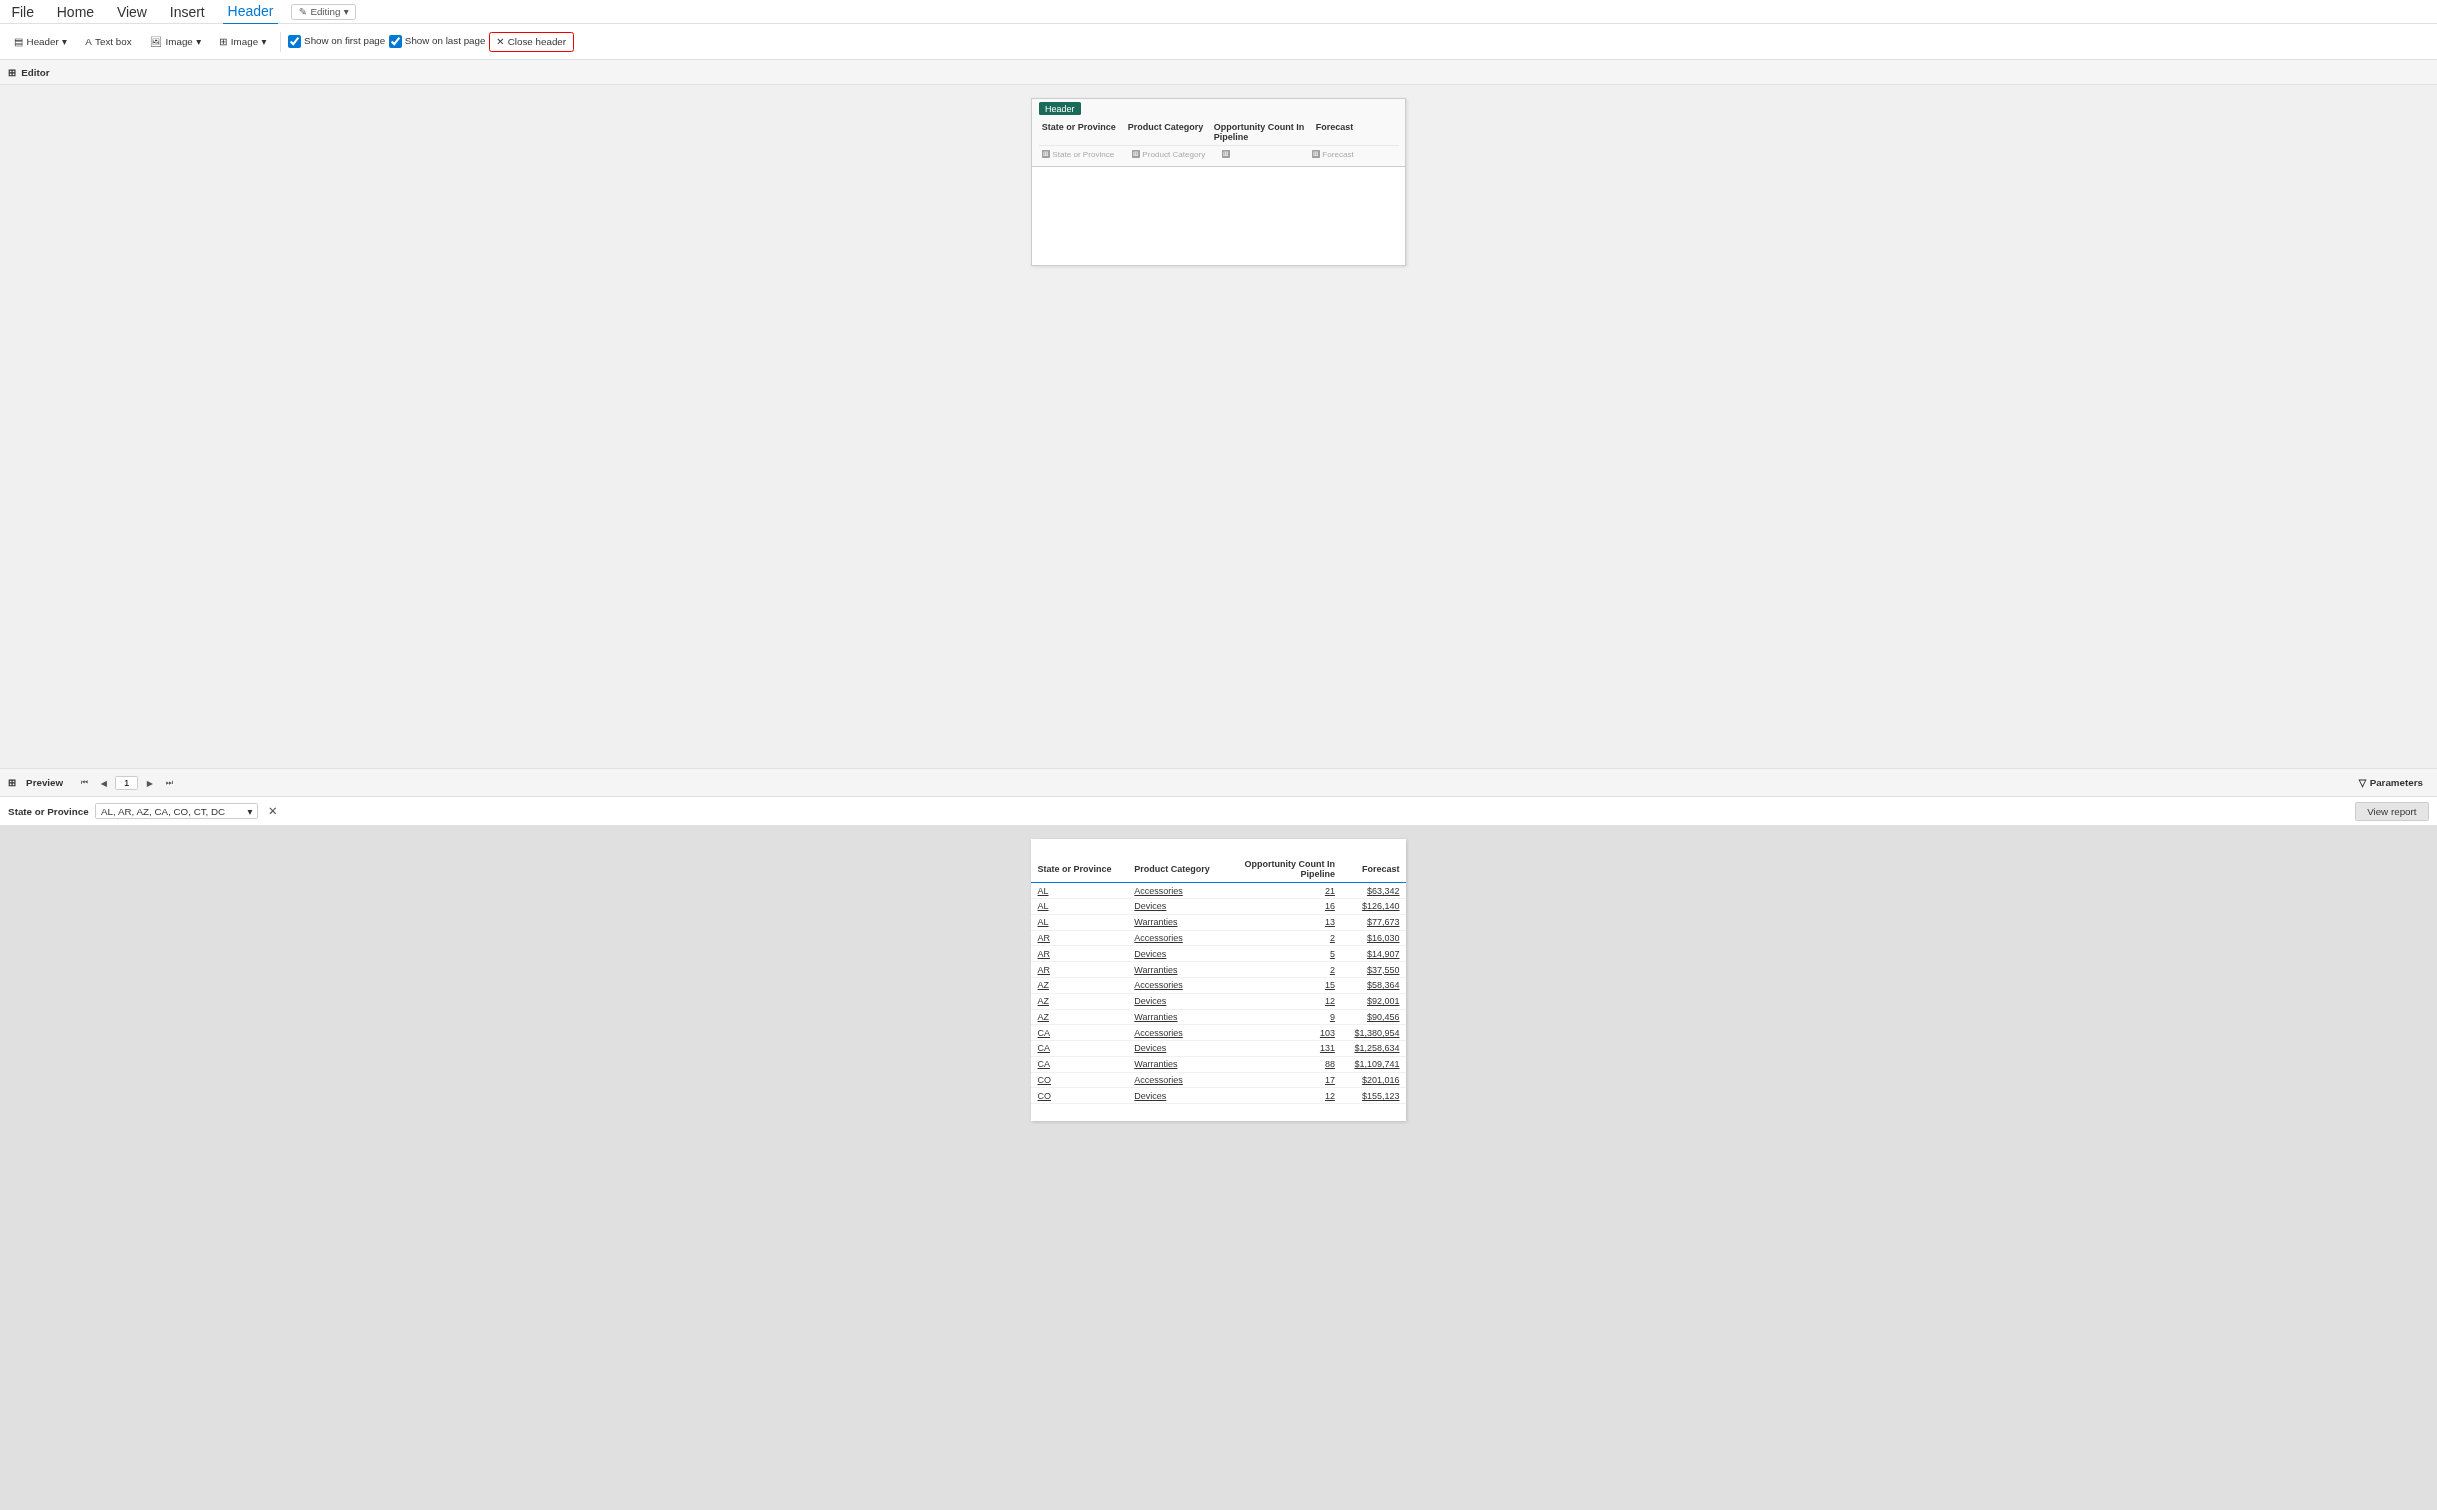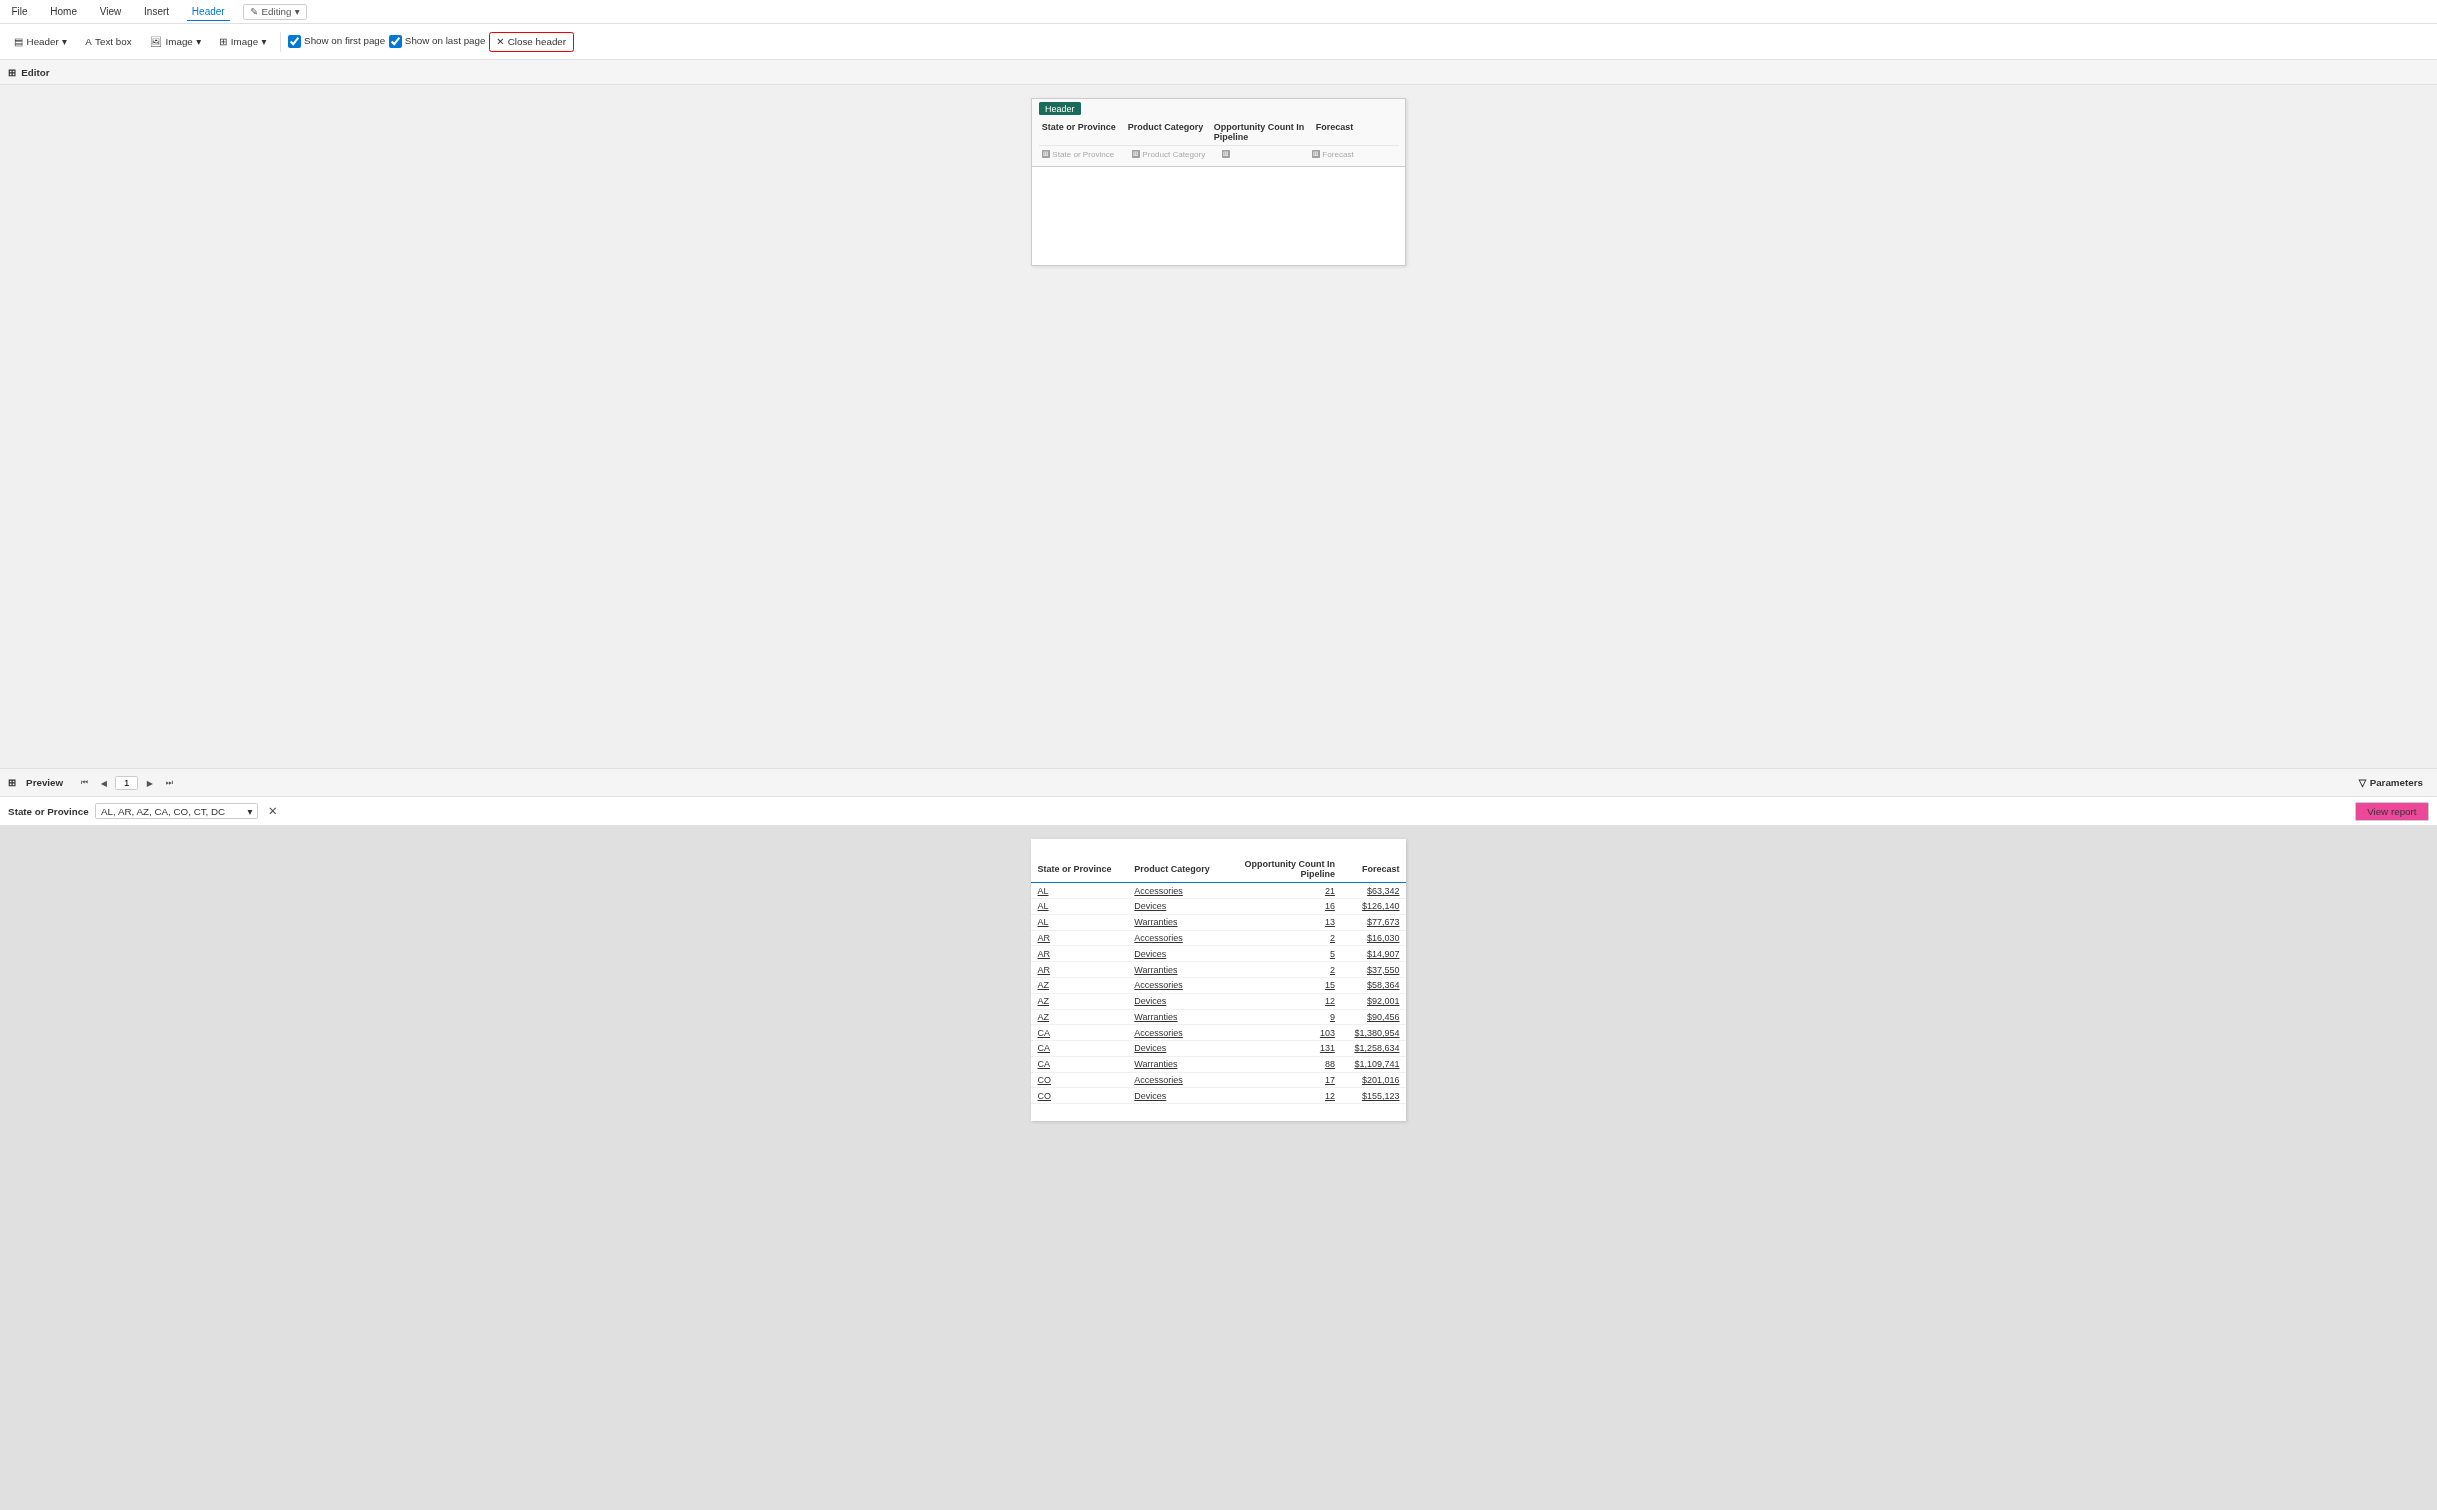--- a/index.html
+++ b/index.html
@@ -9,21 +9,21 @@
     .menu-bar {
       display: flex;
       align-items: center;
       height: 24.4px;
       background: #fff;
       border-bottom: 0.8px solid #e0e0e0;
       padding: 0 6.5px;
       gap: 13px;
     }
     .menu-item {
-      font-size: 10px;
+      font-size: 14px;
       color: #333;
       cursor: pointer;
       padding: 3.3px 4.9px;
     }
     .menu-item.active {
       color: #0078d4;
       border-bottom: 1.6px solid #0078d4;
     }
     .editing-badge {
       display: flex;
@@ -258,21 +258,21 @@
       margin-left: 3.3px;
       cursor: pointer;
       color: #555;
       font-size: 11.4px;
     }
     .view-report-btn {
       margin-left: auto;
       padding: 3.3px 11.4px;
       font-size: 9.8px;
       border: 0.8px solid #ccc;
-      background: #ec4899;
+      background: #e5e5e5;
       border-radius: 1.6px;
       cursor: pointer;
       color: #333;
     }
 
     
     .preview-area {
       background: #e0e0e0;
       flex: 1;
       overflow: auto;

